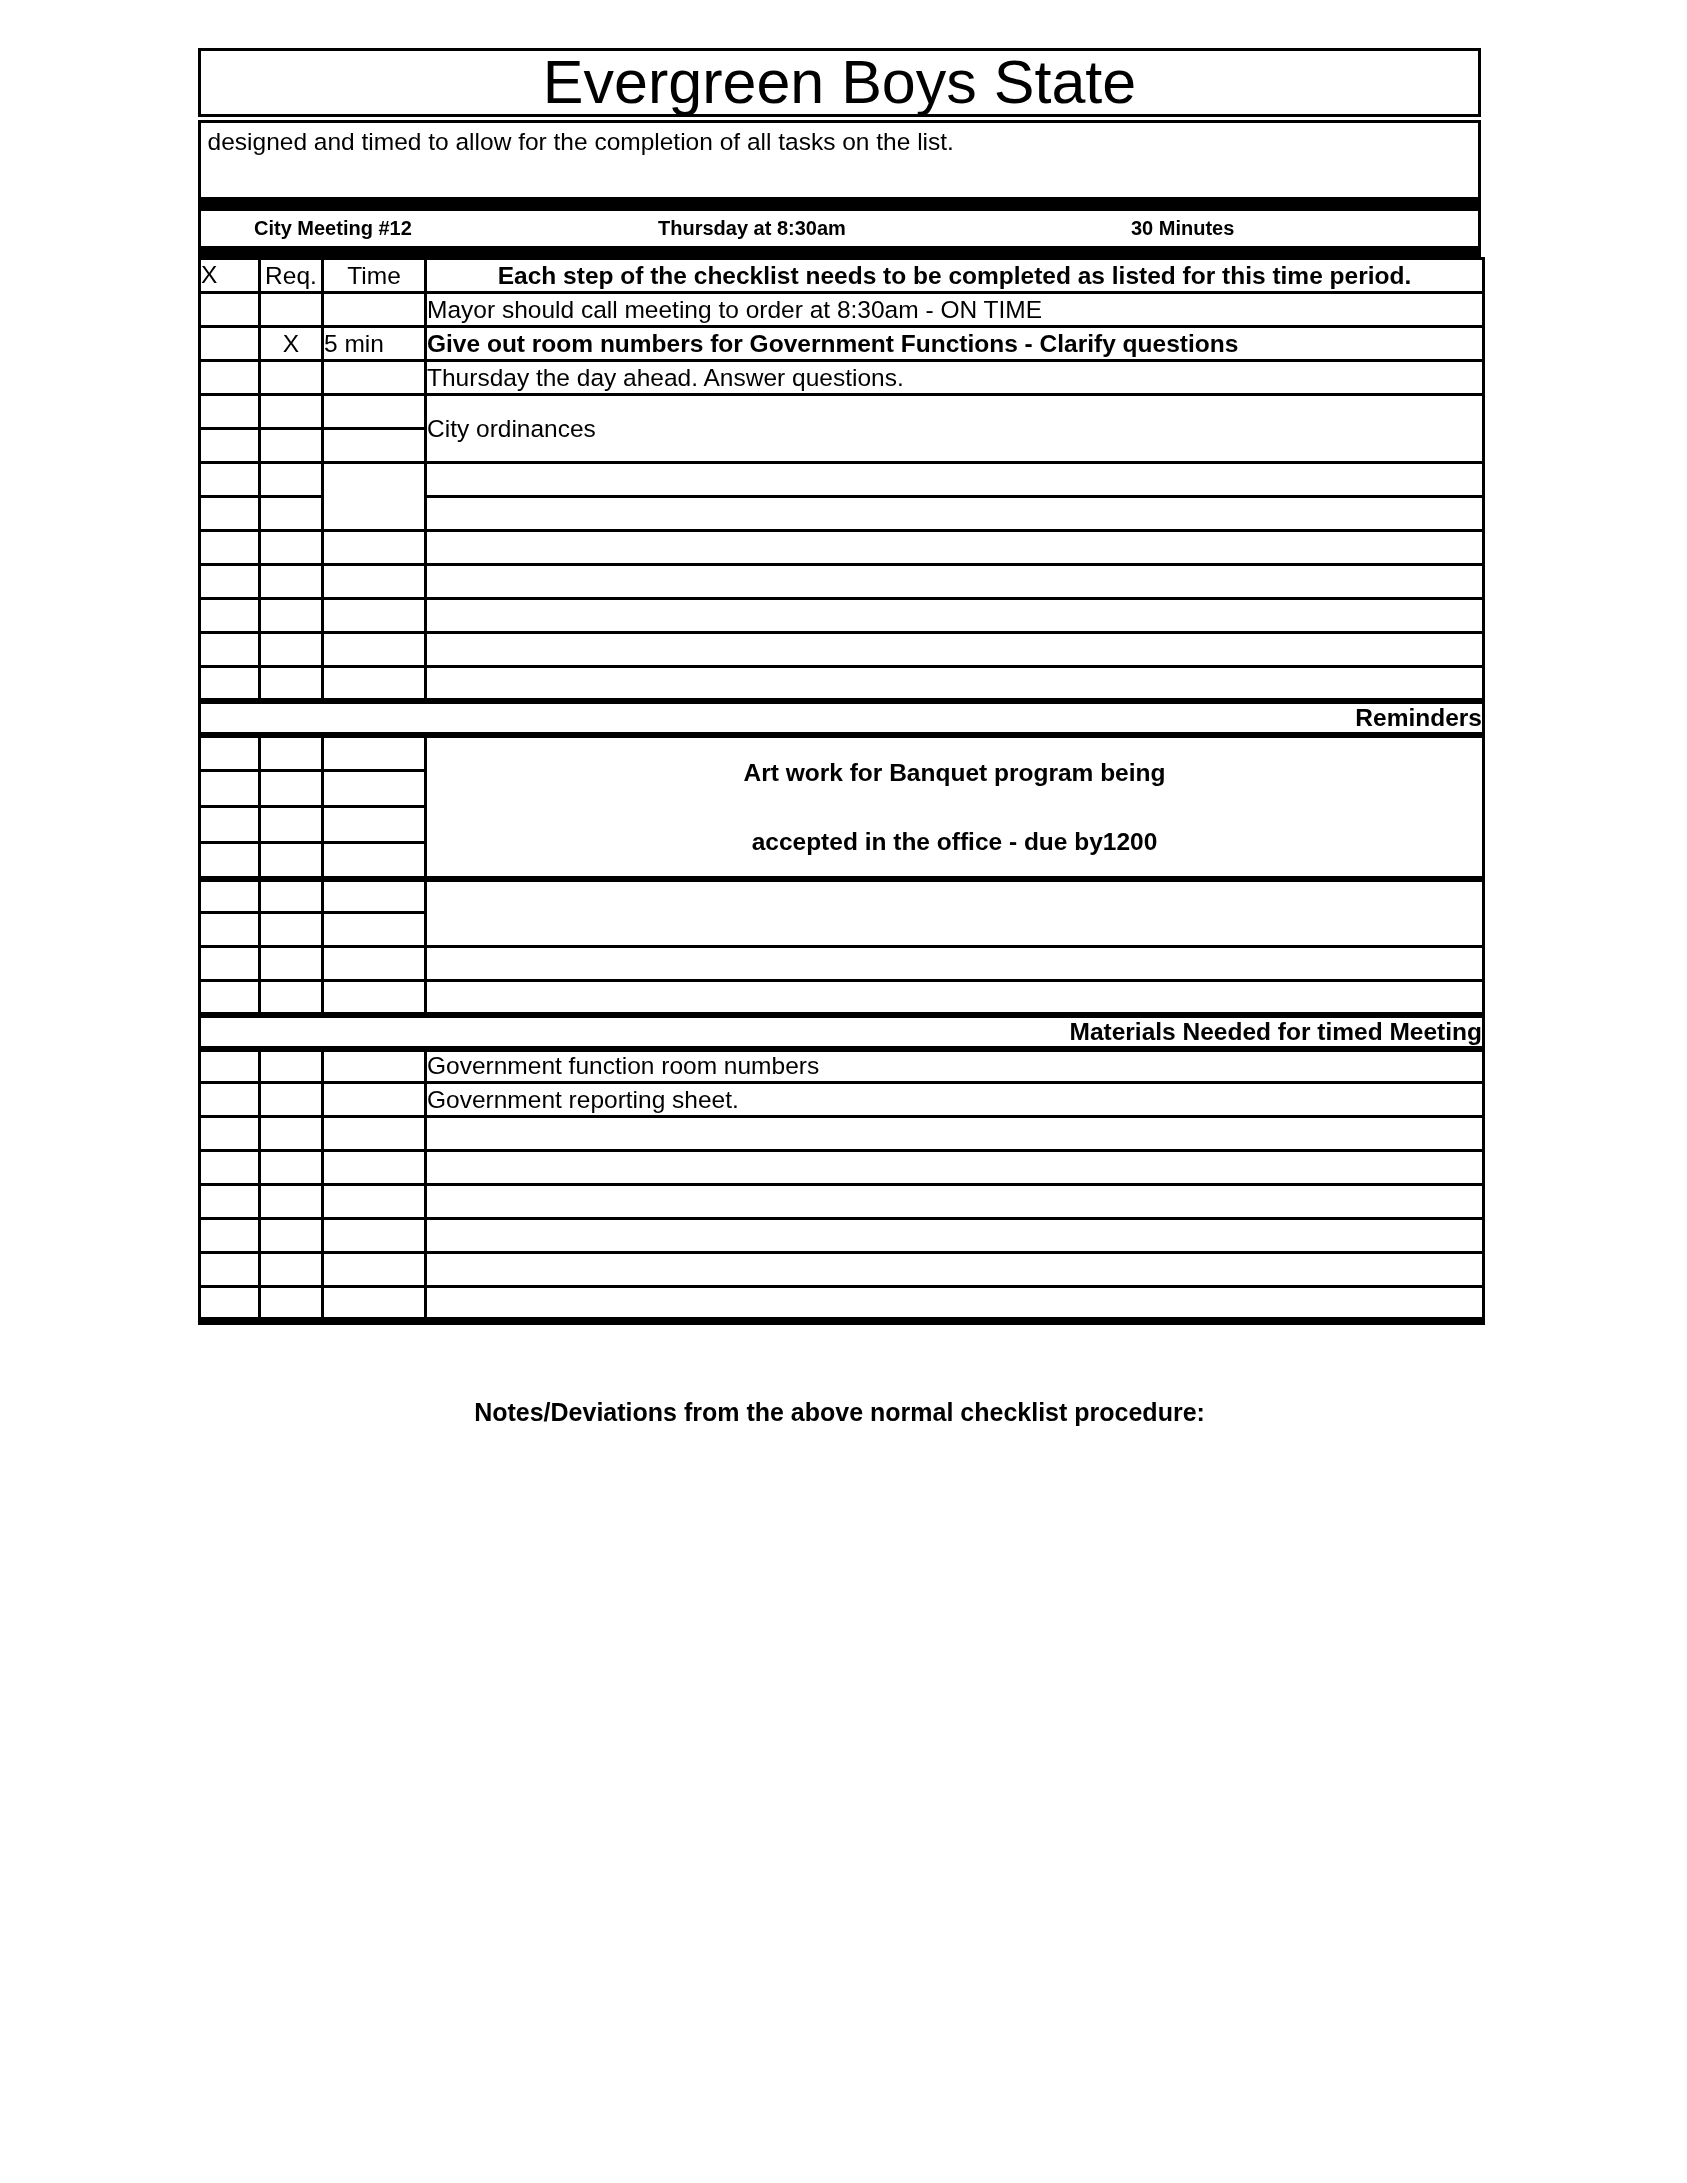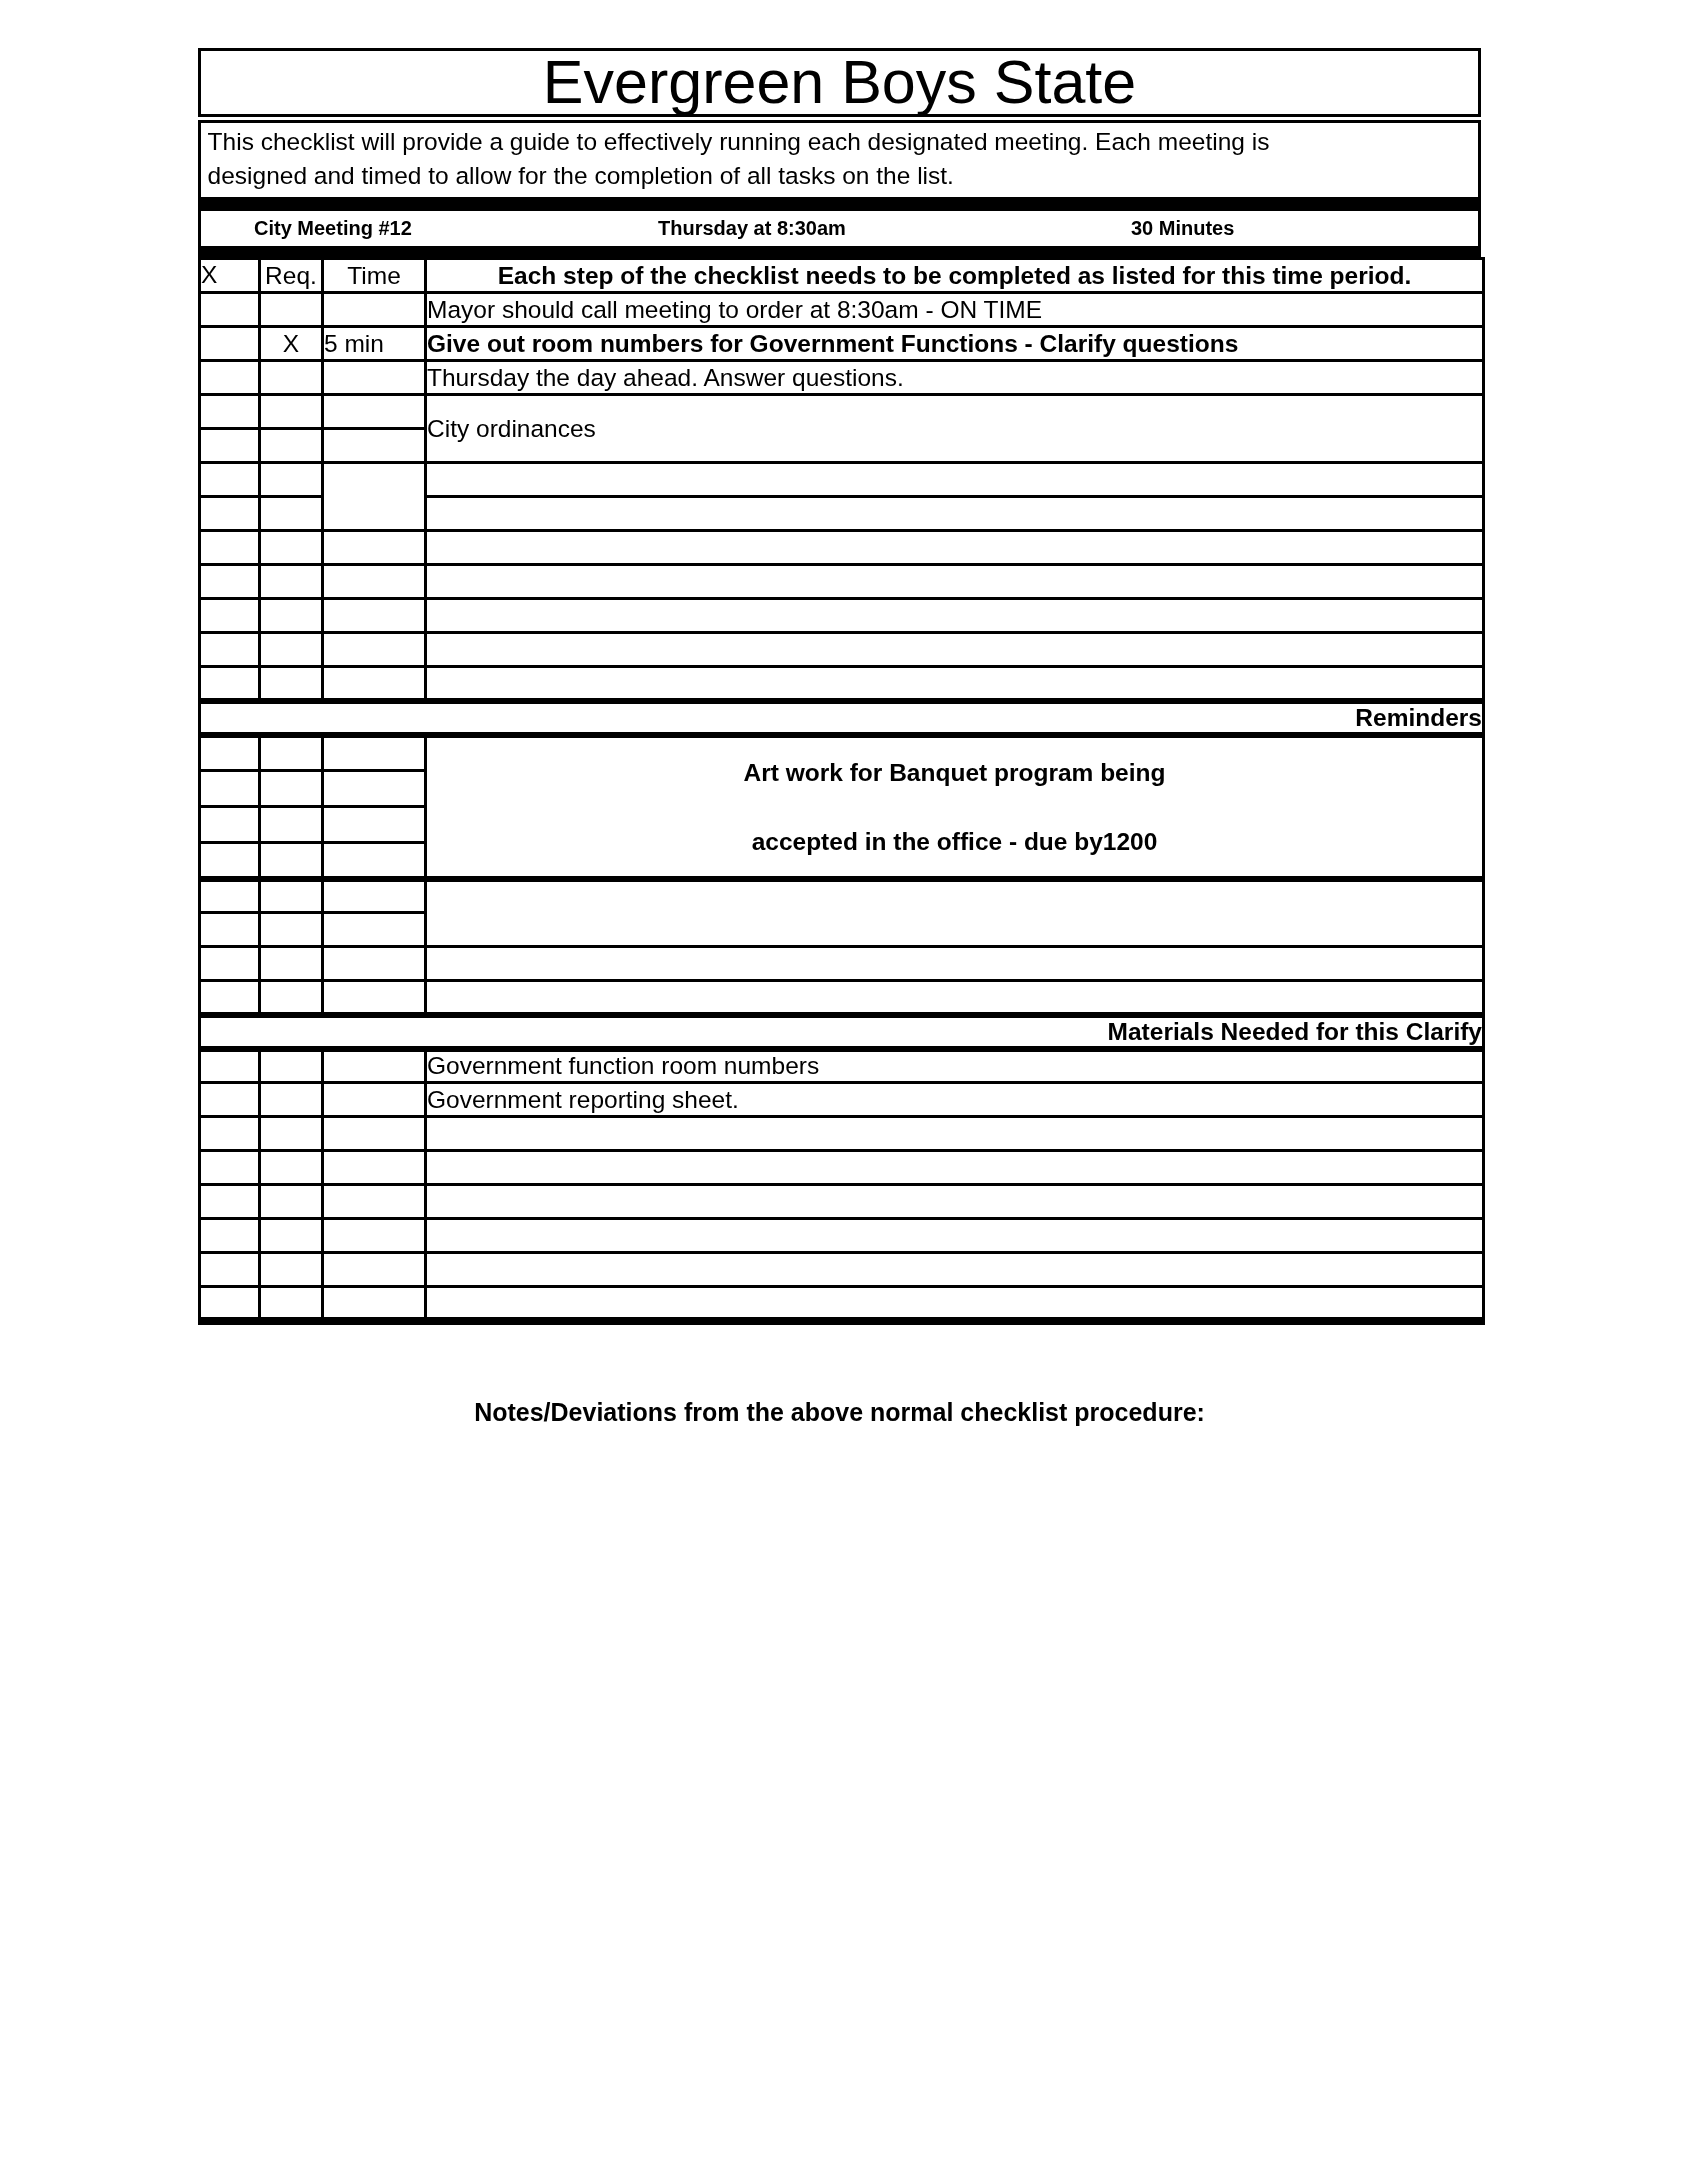--- a/index.html
+++ b/index.html
@@ -56,21 +56,20 @@
 </head>
 <body>
 
 <div class="page">
 
   <div class="title-box">
     <span class="t">Evergreen Boys State</span>
   </div>
 
   <div class="intro-box">
-    <div>This checklist will provide a guide to effectively running each designated meeting. Each meeting is</div>
     <div>designed and timed to allow for the completion of all tasks on the list.</div>
   </div>
 
   <div class="band band1"></div>
 
   <div class="meeting-row">
     <span class="m-name">City Meeting #12</span>
     <span class="m-sched">Thursday at 8:30am</span>
     <span class="m-dur">30 Minutes</span>
   </div>
@@ -216,21 +215,21 @@
           <td></td>
         </tr>
     <tr class="h44">
           <td></td>
           <td></td>
           <td></td>
           <td></td>
         </tr>
 
     <tr class="h103">
-      <td colspan="4" class="section thick-top thick-bottom">Materials Needed for this Clarify</td>
+      <td colspan="4" class="section thick-top thick-bottom">Materials Needed for timed Meeting</td>
     </tr>
 
     <tr>
       <td></td>
       <td></td>
       <td></td>
       <td class="step">Government function room numbers</td>
     </tr>
     <tr>
       <td></td>

